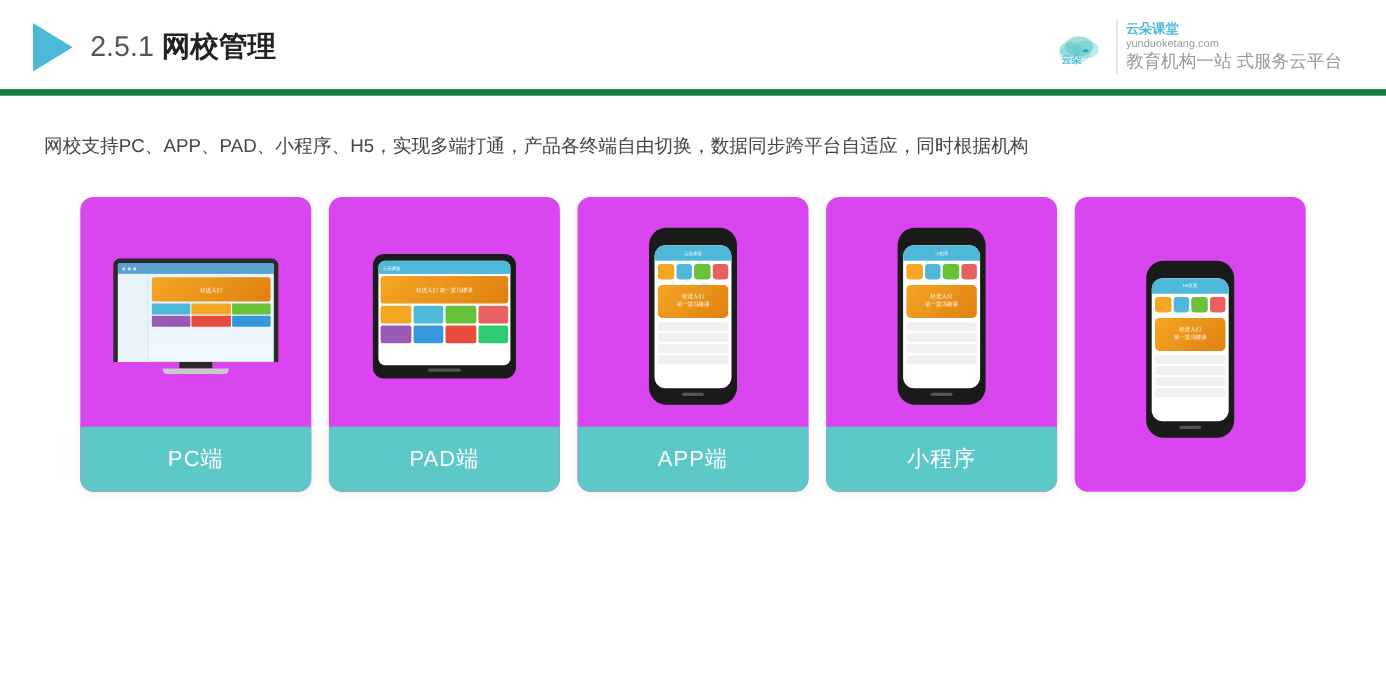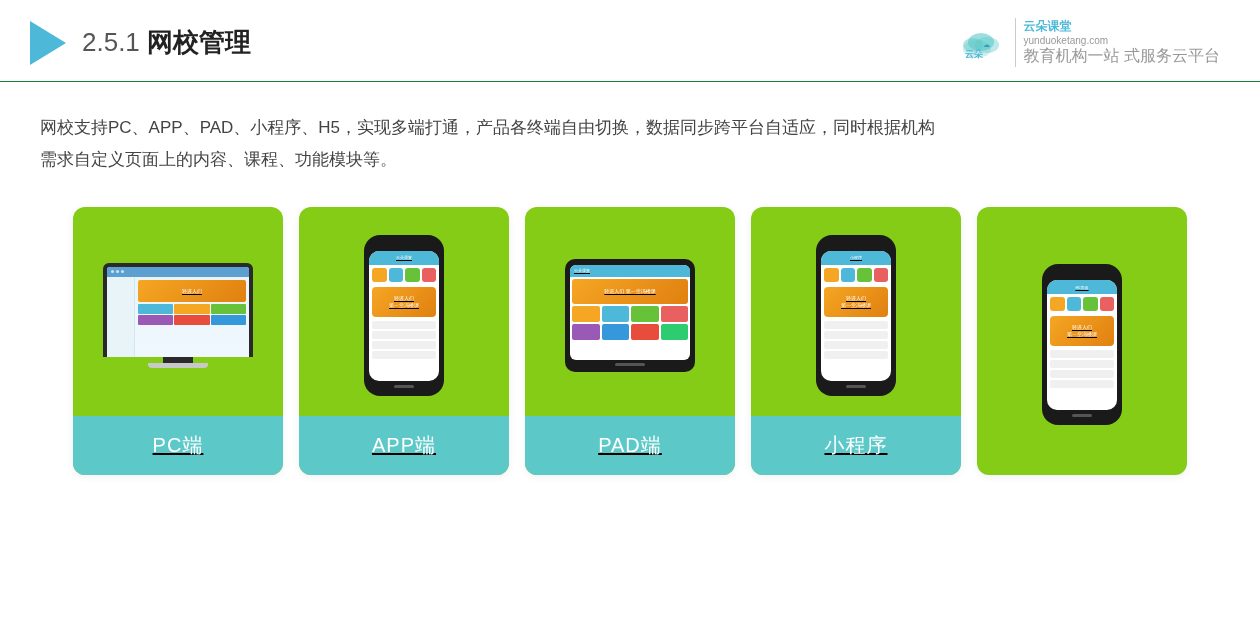--- a/index.html
+++ b/index.html
@@ -10,21 +10,21 @@
       min-height: 630px;
       overflow: hidden;
     }
 
     
     .header {
       display: flex;
       align-items: center;
       justify-content: space-between;
       padding: 18px 40px 14px 30px;
-      border-bottom: 1px solid #15803d;
+      border-bottom: 6px solid #15803d;
     }
     .header-left {
       display: flex;
       align-items: center;
       gap: 16px;
     }
     .logo-triangle {
       width: 0;
       height: 0;
       border-top: 22px solid transparent;
@@ -86,28 +86,27 @@
     
     .cards-row {
       display: flex;
       gap: 16px;
       justify-content: center;
       padding: 0 10px;
     }
     .device-card {
       flex: 1;
       max-width: 210px;
-      background: #84cc16;
+      background: #d946ef;
       border-radius: 12px;
       display: flex;
       flex-direction: column;
       align-items: center;
       overflow: hidden;
       box-shadow: 0 2px 8px rgba(0,0,0,0.06);
-      text-decoration: underline;
     }
     .device-card-image {
       width: 100%;
       flex: 1;
       display: flex;
       align-items: center;
       justify-content: center;
       padding: 28px 16px 20px;
       min-height: 200px;
     }
@@ -330,21 +329,20 @@
         <span>教育机构一站</span>
         <span>式服务云平台</span>
       </span>
     </div>
   </div>
 </div>
 
 <div class="main-content">
   <div class="description">
     <div>网校支持PC、APP、PAD、小程序、H5，实现多端打通，产品各终端自由切换，数据同步跨平台自适应，同时根据机构</div>
-    <div>需求自定义页面上的内容、课程、功能模块等。</div>
   </div>
 
   <div class="cards-row">
 
     <div class="device-card">
       <div class="device-card-image">
         <div class="pc-mockup">
           <div class="pc-screen-outer">
             <div class="pc-screen-inner">
               <div class="pc-screen-content">
@@ -374,52 +372,20 @@
           </div>
           <div class="pc-stand"></div>
           <div class="pc-base"></div>
         </div>
       </div>
       <div class="device-card-label">PC端</div>
     </div>
 
     <div class="device-card">
       <div class="device-card-image">
-        <div class="phone-mockup">
-          <div class="phone-outer">
-            <div class="phone-notch"></div>
-            <div class="phone-screen">
-              <div class="phone-screen-top">
-                <span class="phone-screen-top-text">云朵课堂</span>
-              </div>
-              <div class="phone-screen-icons">
-                <div class="phone-icon-item"></div>
-                <div class="phone-icon-item"></div>
-                <div class="phone-icon-item"></div>
-                <div class="phone-icon-item"></div>
-              </div>
-              <div class="phone-banner">
-                <span class="phone-banner-text">轻进人们<br>第一堂冯楼课</span>
-              </div>
-              <div class="phone-list">
-                <div class="phone-list-item"></div>
-                <div class="phone-list-item"></div>
-                <div class="phone-list-item"></div>
-                <div class="phone-list-item"></div>
-              </div>
-            </div>
-            <div class="phone-home"></div>
-          </div>
-        </div>
-      </div>
-      <div class="device-card-label">APP端</div>
-    </div>
-
-    <div class="device-card">
-      <div class="device-card-image">
         <div class="pad-mockup">
           <div class="pad-outer">
             <div class="pad-screen">
               <div class="pad-screen-top">
                 <span class="pad-screen-top-text">云朵课堂</span>
               </div>
               <div class="pad-body">
                 <div class="pad-banner">
                   <span class="pad-banner-text">轻进人们 第一堂冯楼课</span>
                 </div>
@@ -442,20 +408,52 @@
       <div class="device-card-label">PAD端</div>
     </div>
 
     <div class="device-card">
       <div class="device-card-image">
         <div class="phone-mockup">
           <div class="phone-outer">
             <div class="phone-notch"></div>
             <div class="phone-screen">
               <div class="phone-screen-top">
+                <span class="phone-screen-top-text">云朵课堂</span>
+              </div>
+              <div class="phone-screen-icons">
+                <div class="phone-icon-item"></div>
+                <div class="phone-icon-item"></div>
+                <div class="phone-icon-item"></div>
+                <div class="phone-icon-item"></div>
+              </div>
+              <div class="phone-banner">
+                <span class="phone-banner-text">轻进人们<br>第一堂冯楼课</span>
+              </div>
+              <div class="phone-list">
+                <div class="phone-list-item"></div>
+                <div class="phone-list-item"></div>
+                <div class="phone-list-item"></div>
+                <div class="phone-list-item"></div>
+              </div>
+            </div>
+            <div class="phone-home"></div>
+          </div>
+        </div>
+      </div>
+      <div class="device-card-label">APP端</div>
+    </div>
+
+    <div class="device-card">
+      <div class="device-card-image">
+        <div class="phone-mockup">
+          <div class="phone-outer">
+            <div class="phone-notch"></div>
+            <div class="phone-screen">
+              <div class="phone-screen-top">
                 <span class="phone-screen-top-text">小程序</span>
               </div>
               <div class="phone-screen-icons">
                 <div class="phone-icon-item"></div>
                 <div class="phone-icon-item"></div>
                 <div class="phone-icon-item"></div>
                 <div class="phone-icon-item"></div>
               </div>
               <div class="phone-banner">
                 <span class="phone-banner-text">轻进人们<br>第一堂冯楼课</span>

